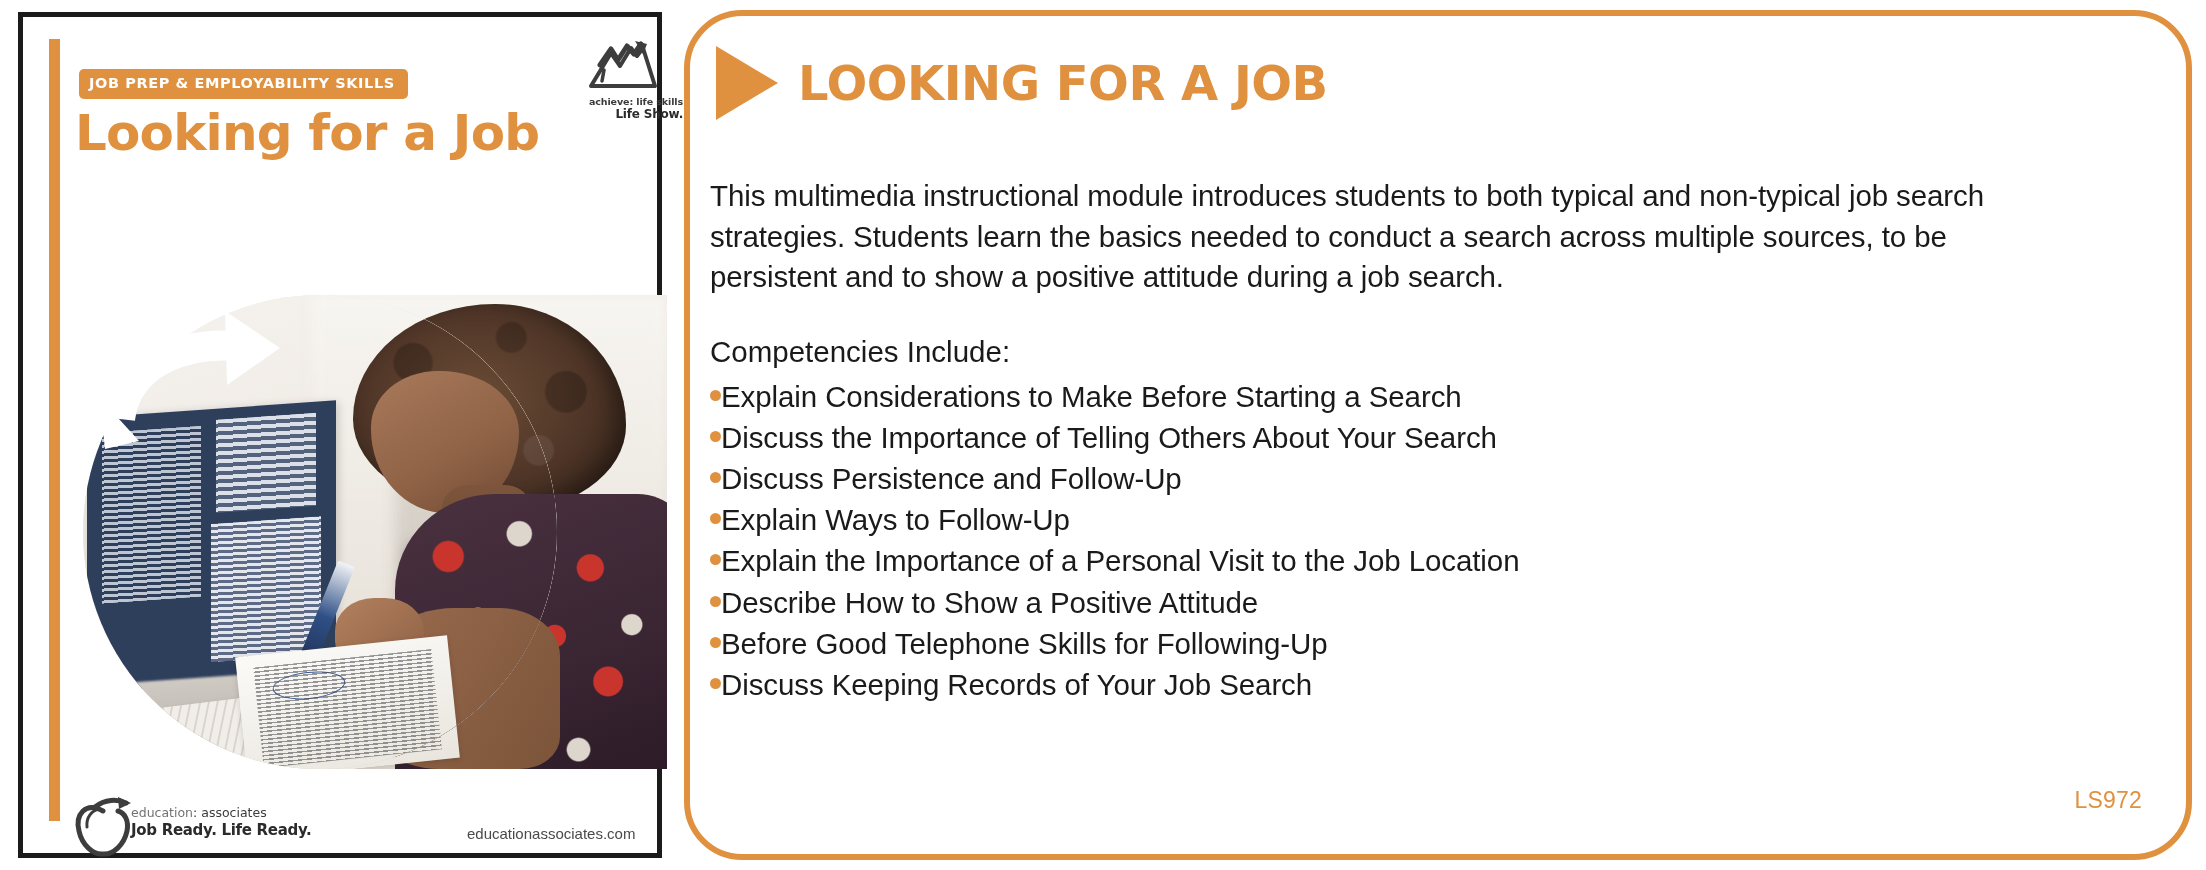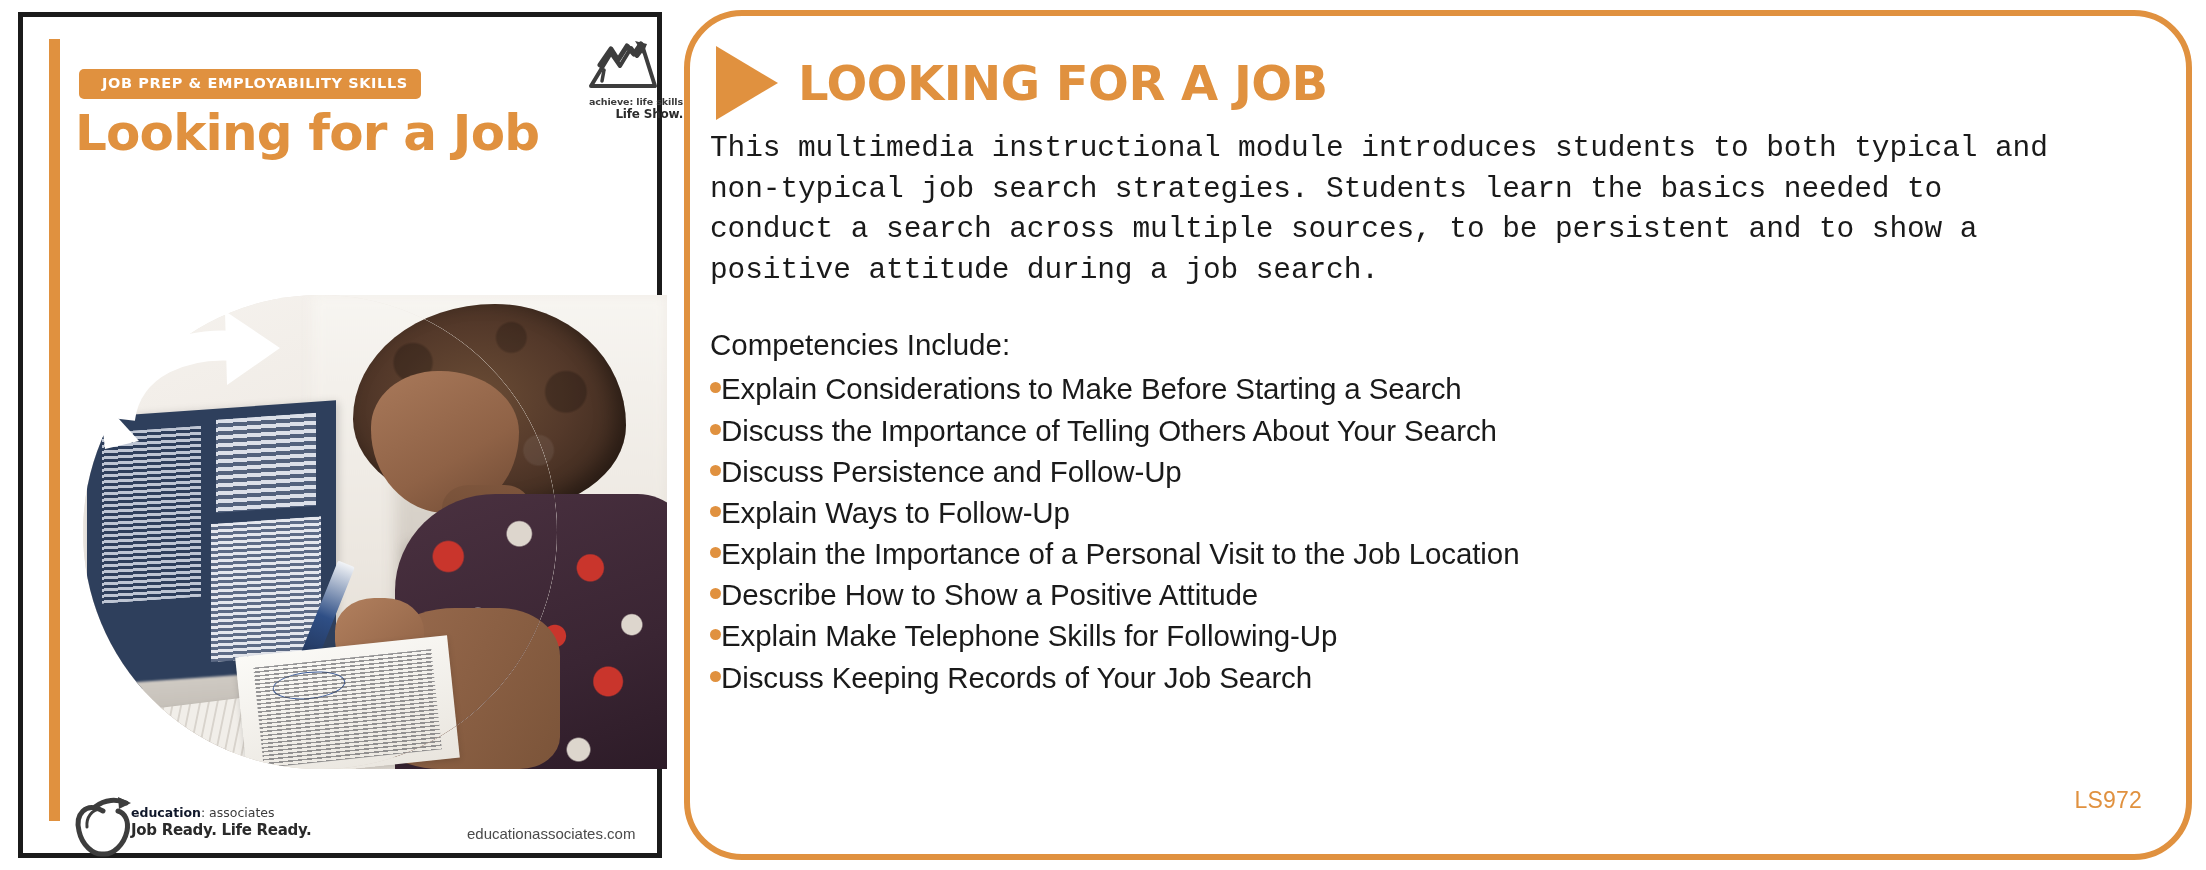--- a/index.html
+++ b/index.html
@@ -47,21 +47,21 @@
     bottom: 0;
   }
 
   
   .category-pill {
     position: absolute;
     left: 0px;
     top: 52px;
     background: #e0913f;
     border-radius: 5px;
-    padding: 7px 13px 8px 23px;
+    padding: 7px 13px 8px 10px;
     color: #ffffff;
     font-family: "DejaVu Sans", sans-serif;
     font-size: 14.5px;
     font-weight: bold;
     letter-spacing: 0.6px;
     line-height: 1;
     white-space: nowrap;
   }
 
   
@@ -317,21 +317,21 @@
     top: 780px;
     width: 260px;
   }
   .cover-footer-logo svg { display:block; }
   .ea-text { position: absolute; left: 58px; top: 8px; }
   .ea-line1 {
     font-family: "DejaVu Sans", sans-serif;
     font-size: 12.5px; color: #3b3b3b; line-height: 1.25;
     white-space: nowrap;
   }
-  .ea-line1 b { font-weight: bold; color:#0f172a; }
+  .ea-line1 b { font-weight: normal; color:#737373; }
   .ea-line2 {
     font-family: "DejaVu Sans", sans-serif;
     font-size: 15px; font-weight: bold; color: #2b2b2b;
     letter-spacing: -0.3px; line-height: 1.25;
     white-space: nowrap;
   }
   .cover-url {
     position: absolute;
     left: 388px;
     top: 808px;
@@ -378,26 +378,27 @@
   }
 
   .info-body {
     position: absolute;
     left: 20px;
     top: 112px;
     right: 24px;
   }
 
   .info-paragraph {
-    font-family: Liberation Mono, monospace;
+    font-family: Liberation Sans, sans-serif;
     font-size: 29.5px;
     color: #1a1a1a;
     line-height: 1.38;
     letter-spacing: -0.1px;
     max-width: 1340px;
+    margin-top: 48px;
   }
 
   .competencies-label {
     margin-top: 36px;
     font-family: "Liberation Sans", sans-serif;
     font-size: 29.5px;
     color: #1a1a1a;
     line-height: 1.2;
   }
 
@@ -572,21 +573,21 @@
         <li class="comp-item">
           <span class="comp-bullet"></span>
           <span>Explain the Importance of a Personal Visit to the Job Location</span>
         </li>
         <li class="comp-item">
           <span class="comp-bullet"></span>
           <span>Describe How to Show a Positive Attitude</span>
         </li>
         <li class="comp-item">
           <span class="comp-bullet"></span>
-          <span>Explain Make Telephone Skills for Following-Up</span>
+          <span>Before Good Telephone Skills for Following-Up</span>
         </li>
         <li class="comp-item">
           <span class="comp-bullet"></span>
           <span>Discuss Keeping Records of Your Job Search</span>
         </li>
       </ul>
     </div>
 
     <div class="product-code">LS972</div>
 

